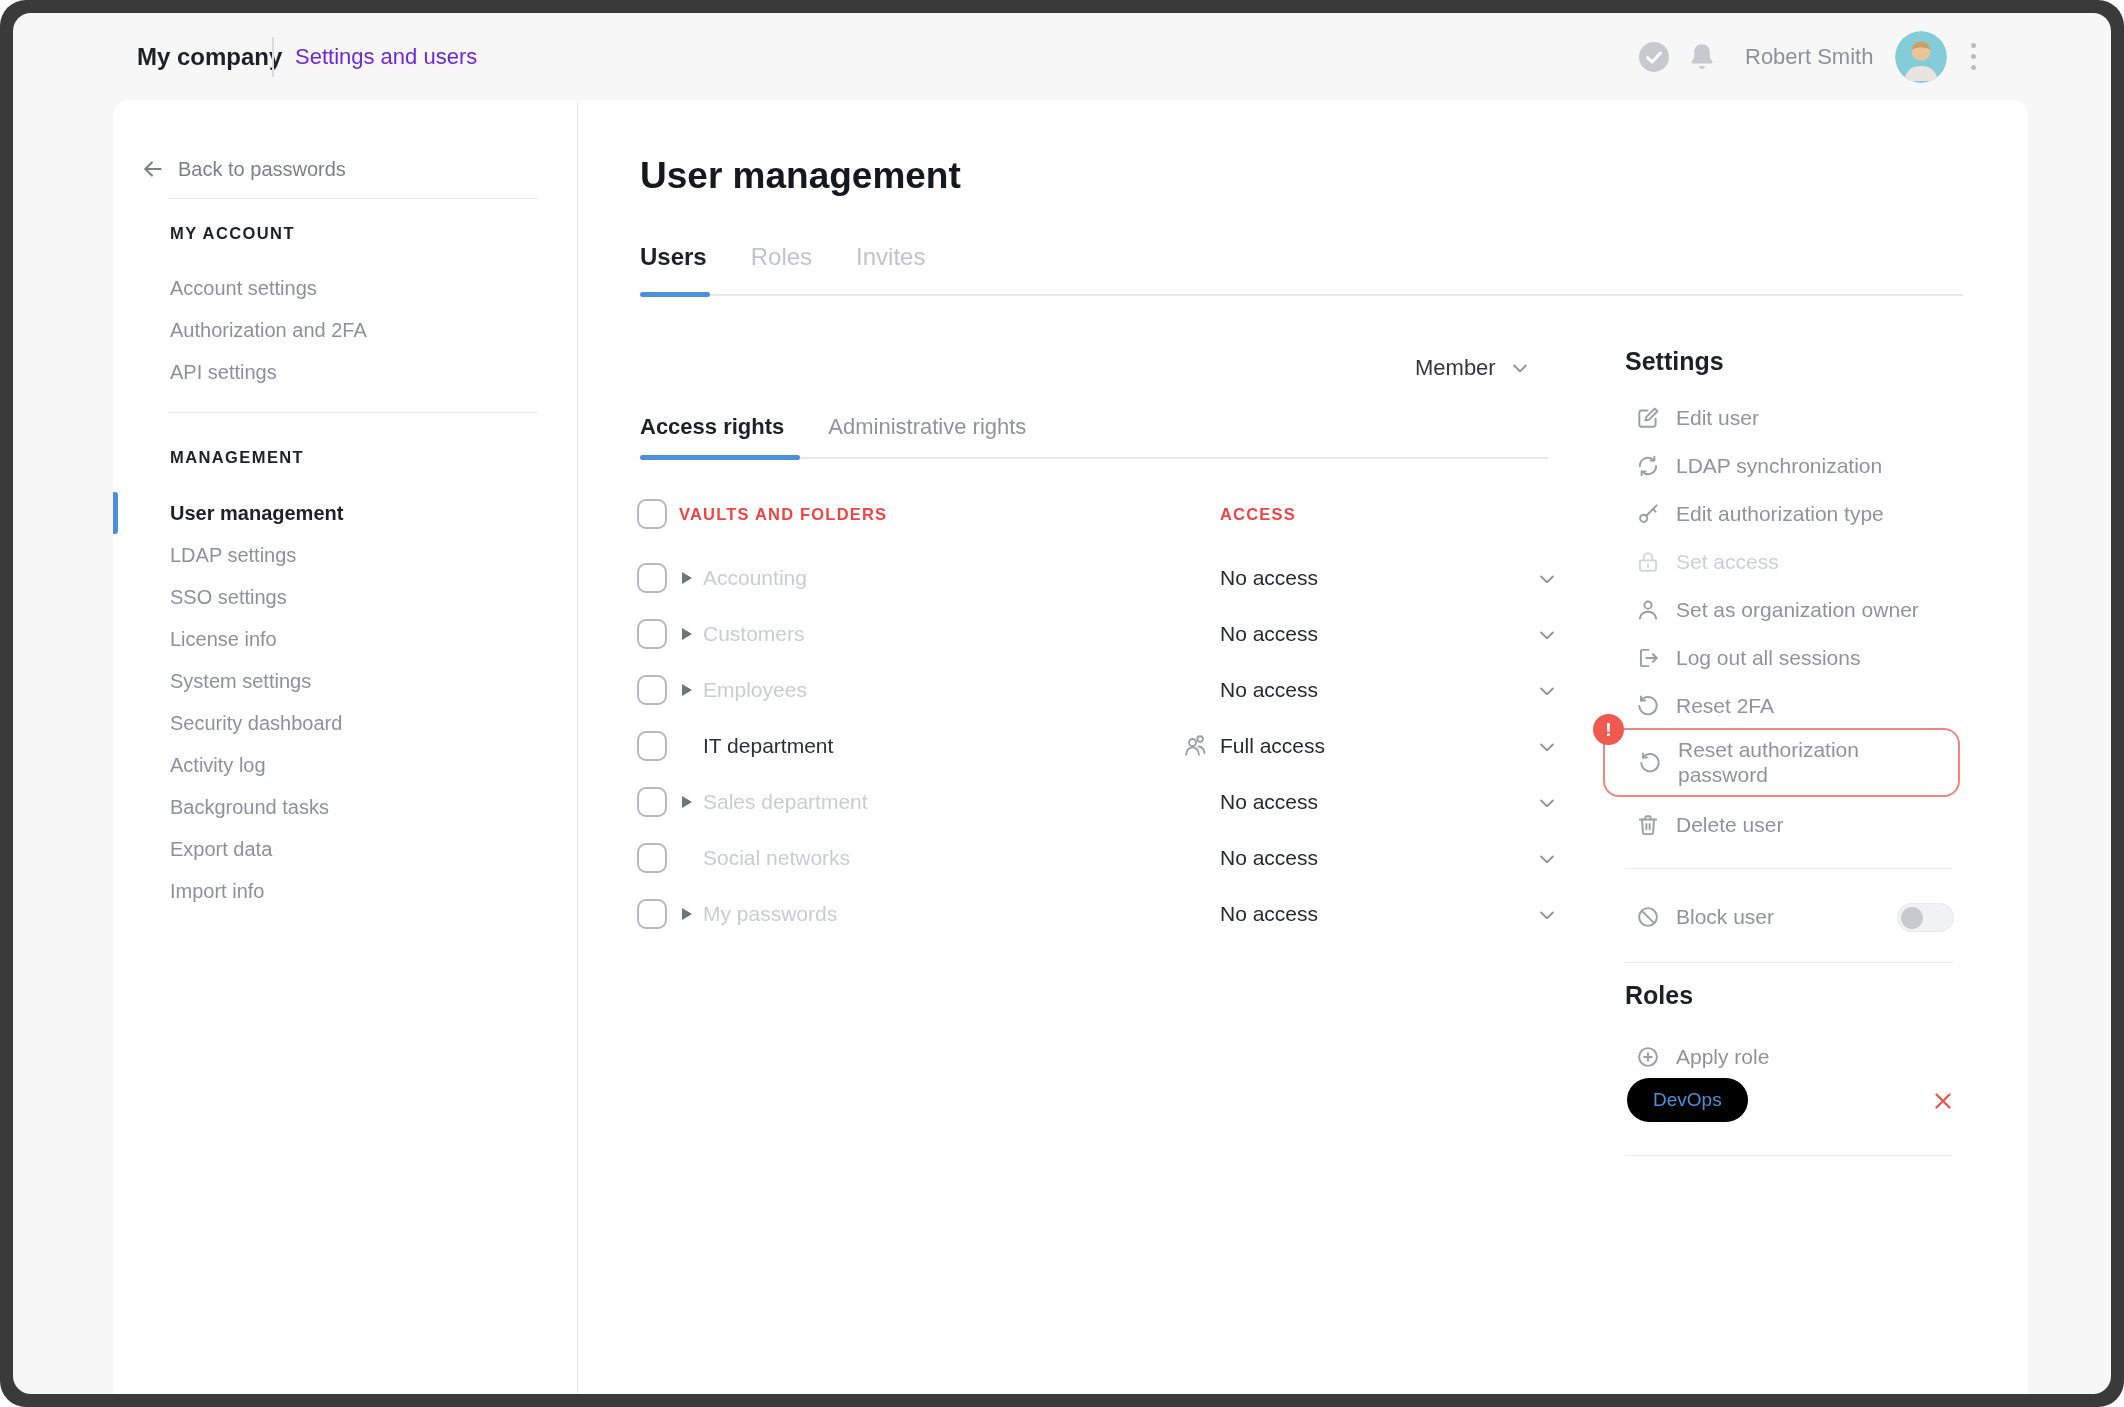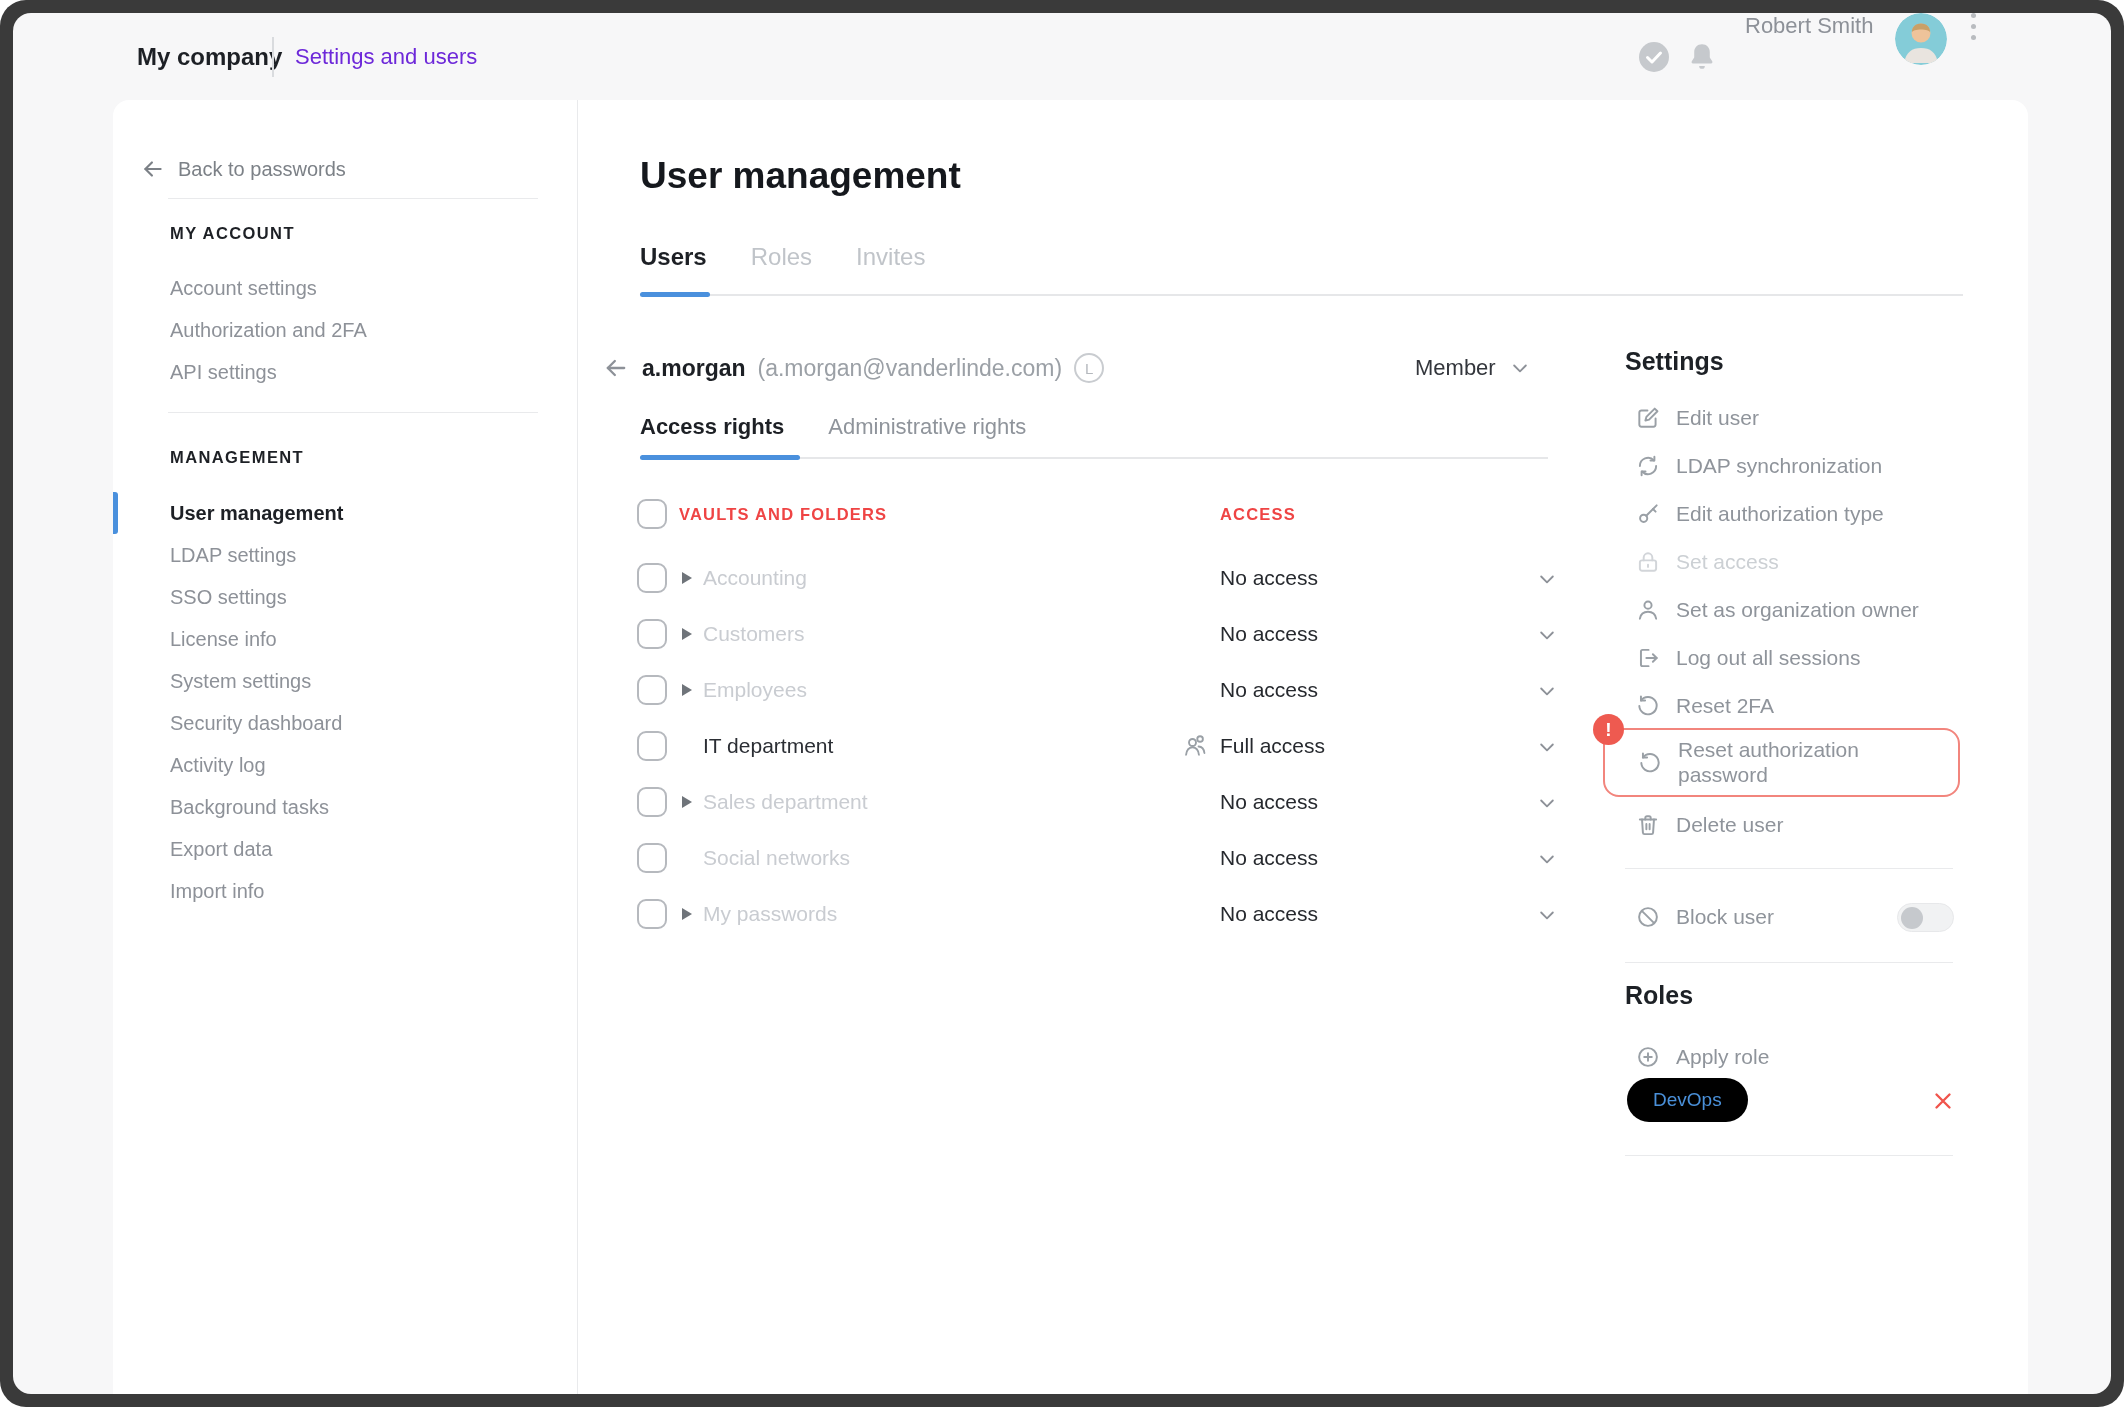--- a/index.html
+++ b/index.html
@@ -5,21 +5,21 @@
   html,body{margin:0;padding:0;}
   body{width:2124px;height:1407px;position:relative;font-family:"Liberation Sans",sans-serif;background:#fff;}
   .frame{position:absolute;inset:0;background:#3a3a3a;border-radius:26px;}
   .page{position:absolute;inset:13px;background:#f7f7f8;border-radius:18px;overflow:hidden;}
 
   
   .topbar{position:absolute;left:0;top:0;right:0;height:87px;}
   .tb-company{position:absolute;left:124px;top:0;height:87px;display:flex;align-items:center;font-size:24px;font-weight:bold;color:#1d2025;}
   .tb-sep{position:absolute;left:259px;top:24px;height:40px;width:2px;background:#d9dbde;}
   .tb-section{position:absolute;left:282px;top:0;height:87px;display:flex;align-items:center;font-size:22px;color:#6d28d9;}
-  .tb-right{position:absolute;left:1624px;top:0;height:87px;display:flex;}
+  .tb-right{position:absolute;left:1624px;top:0;height:87px;display:flex;align-items:center;}
   .tb-right .icnbtn{display:flex;align-items:center;justify-content:center;cursor:pointer;}
   .tb-name{font-size:22px;color:#8d9198;margin:0 22px 0 26px;}
   .avatar{width:52px;height:52px;border-radius:50%;overflow:hidden;cursor:pointer;}
   .kebab{margin-left:24px;display:flex;flex-direction:column;gap:6px;cursor:pointer;}
   .kebab i{width:5px;height:5px;border-radius:50%;background:#b9bcc0;display:block;}
 
   
   .card{position:absolute;left:100px;top:87px;width:1915px;bottom:0;background:#fff;border-radius:16px 16px 0 0;}
   .sidebar-line{position:absolute;left:464px;top:0;bottom:0;width:1px;background:#e9eaec;}
 
@@ -157,31 +157,20 @@
 
     <div class="ptitle">User management</div>
     <div class="tabs">
       <span class="tab active">Users</span>
       <span class="tab">Roles</span>
       <span class="tab">Invites</span>
     </div>
     <div class="tabline"></div>
     <div class="tabline-blue"></div>
 
-    <div class="urow">
-      <span class="uback">
-        <svg width="28" height="28" viewBox="0 0 24 24" fill="none" stroke="#8d9198" stroke-width="2" stroke-linecap="round" stroke-linejoin="round">
-              <path d="M19 12H5"></path>
-              <path d="M11 6l-6 6 6 6"></path>
-            </svg>
-      </span>
-      <span class="uname">a.morgan</span>
-      <span class="uemail">(a.morgan@vanderlinde.com)</span>
-      <span class="lbadge">L</span>
-    </div>
     <div class="member">
       <span>Member</span>
       <span>
         <svg width="20" height="20" viewBox="0 0 24 24" fill="none" stroke="#8d9198" stroke-width="2.2" stroke-linecap="round" stroke-linejoin="round">
               <path d="M5 9l7 7 7-7"></path>
             </svg>
       </span>
     </div>
 
     <div class="subtabs">

